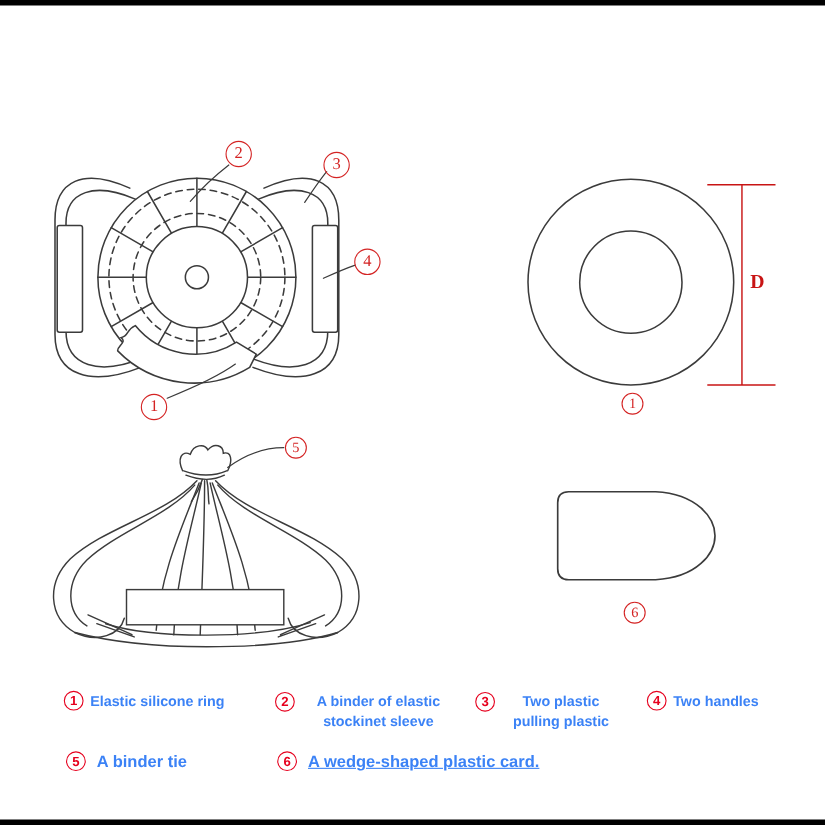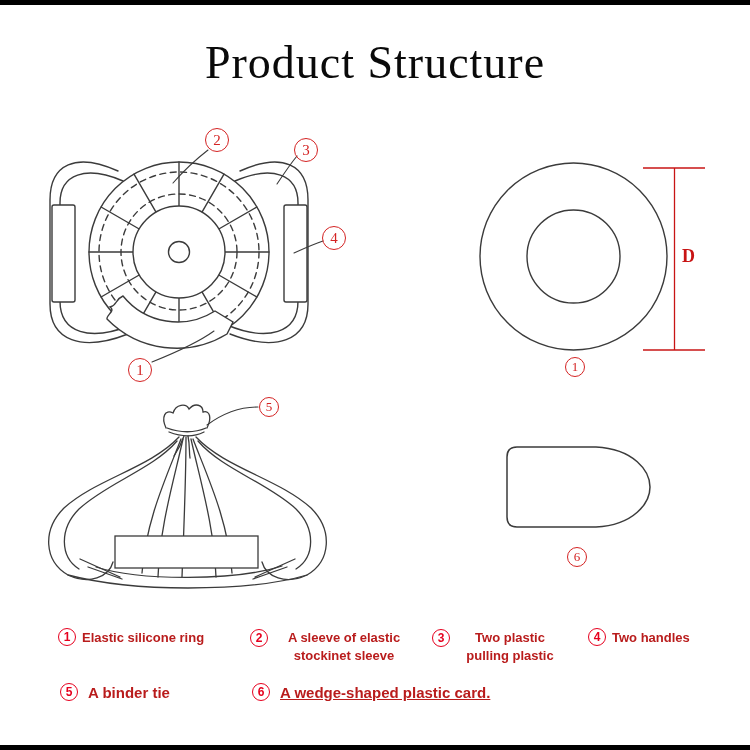--- a/index.html
+++ b/index.html
@@ -18,33 +18,32 @@
            font-family:"Liberation Serif","DejaVu Serif",serif;background:transparent;}
   .b24{width:24px;height:24px;font-size:15px;}
   .b20{width:20px;height:20px;font-size:13px;}
   
   #dim-label{position:absolute;left:682px;top:246px;color:#c81414;
              font-family:"Liberation Serif","DejaVu Serif",serif;font-size:18px;font-weight:700;}
   
   .lbadge{position:absolute;box-sizing:border-box;width:18px;height:18px;border:1.4px solid #e6001e;
           border-radius:50%;color:#e6001e;display:flex;align-items:center;justify-content:center;
           font-size:12px;font-weight:700;background:transparent;}
-  .ltext{position:absolute;color:#b91c1c;font-weight:700;white-space:nowrap;}
+  .ltext{position:absolute;color:#3b82f6;font-weight:700;white-space:nowrap;}
   .r1{font-size:13px;line-height:18px;}
   .r2{font-size:15px;line-height:19px;text-align:center;}
   .center{text-align:center;white-space:normal;}
 </style>
 </head>
 <body>
 
 <div id="canvas">
   <div id="topbar" class="edgebar"></div>
   <div id="botbar" class="edgebar"></div>
 
-  <div id="title">Product Structure</div>
 
   <svg width="750" height="750" viewBox="0 0 750 750">
 
     <g stroke="#3b3b3b" stroke-width="1.4" fill="none" stroke-linecap="round">
 
       <g>
         <path d="M 118,171 C 76,152 50,164 50,200 L 50,304 C 50,341 82,352 128,334"></path>
         <path d="M 123,181 C 86,165 60,174 60,203 L 60,301 C 60,333 90,342 131,325"></path>
       </g>
       <g>
@@ -132,21 +131,21 @@
   <div class="balloon b20" style="left:259px;top:397px;">5</div>
   <div class="balloon b20" style="left:567px;top:547px;">6</div>
 
   <div id="dim-label">D</div>
 
   <div>
     <span class="lbadge" style="left:58px;top:628px;">1</span>
     <span class="ltext r1" style="left:82px;top:629px;">Elastic silicone ring</span>
 
     <span class="lbadge" style="left:250px;top:629px;">2</span>
-    <span class="ltext r1 center" style="left:276px;top:629px;width:136px;"><span>A sleeve of elastic</span><br>
+    <span class="ltext r1 center" style="left:276px;top:629px;width:136px;"><span>A binder of elastic</span><br>
       <span>stockinet sleeve</span></span>
 
     <span class="lbadge" style="left:432px;top:629px;">3</span>
     <span class="ltext r1 center" style="left:454px;top:629px;width:112px;"><span>Two plastic</span><br>
       <span>pulling plastic</span></span>
 
     <span class="lbadge" style="left:588px;top:628px;">4</span>
     <span class="ltext r1" style="left:612px;top:629px;">Two handles</span>
 
     <span class="lbadge" style="left:60px;top:683px;">5</span>

